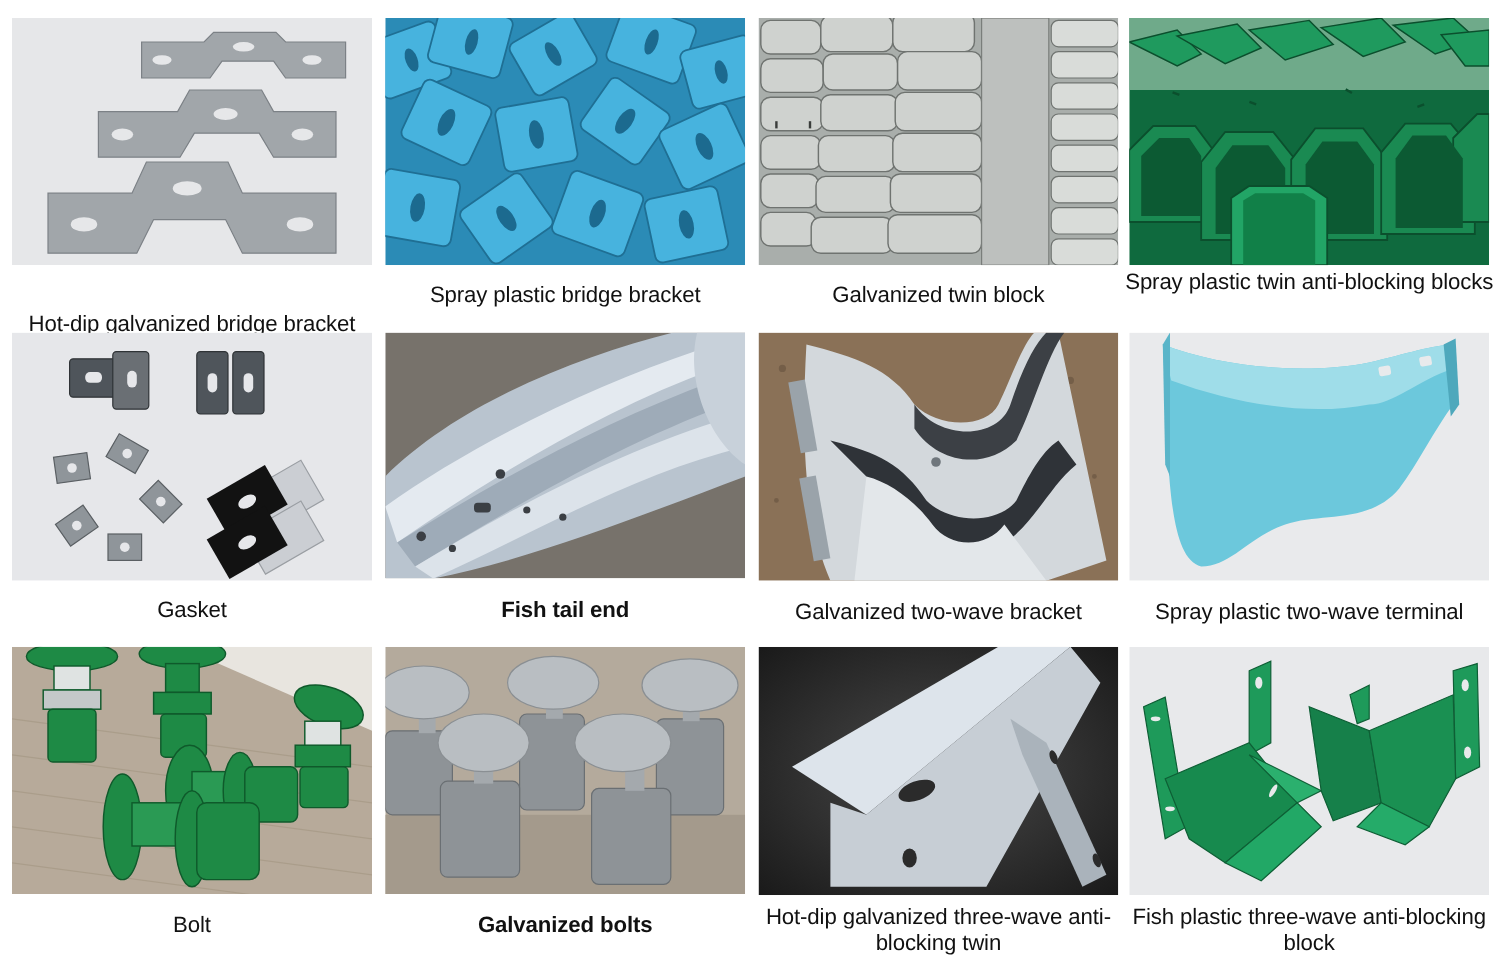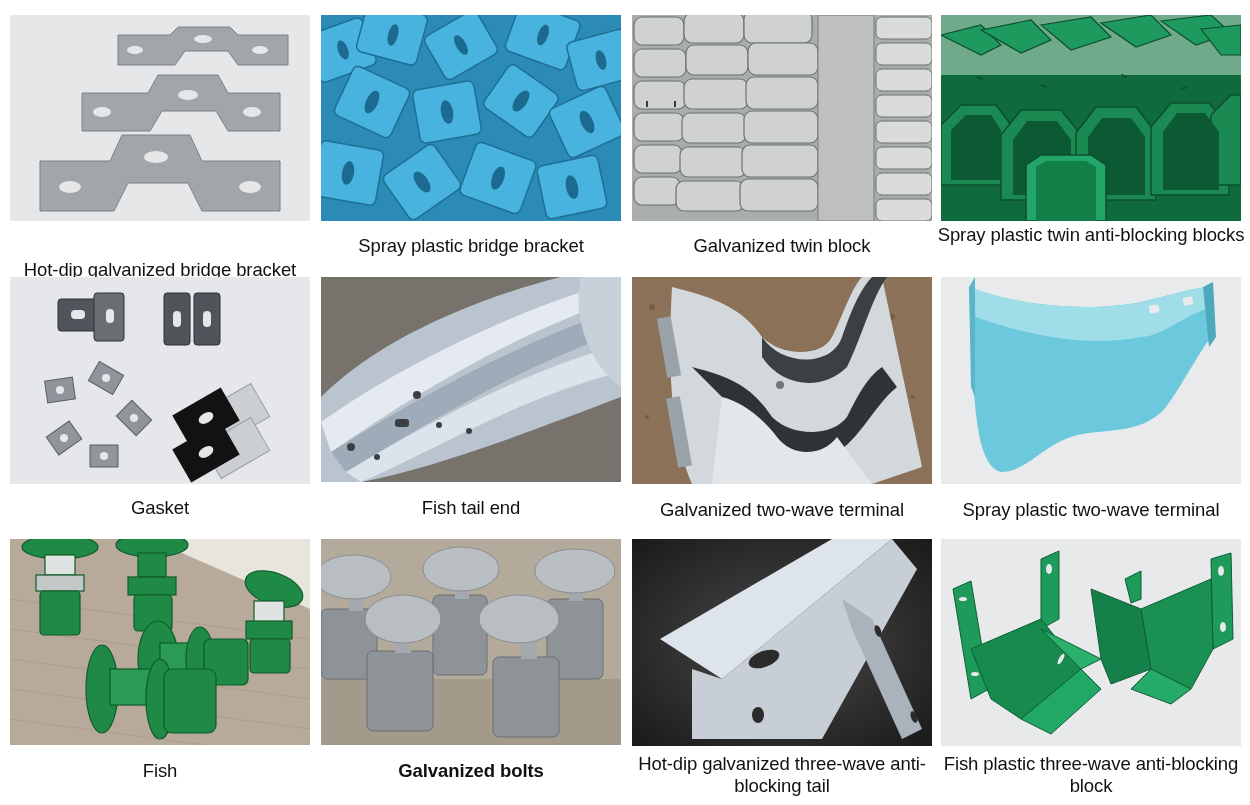--- a/index.html
+++ b/index.html
@@ -220,21 +220,21 @@
       <g fill="#3b3f44">
         <circle cx="30" cy="170" r="4"></circle>
           <circle cx="96" cy="118" r="4"></circle>
           <rect x="74" y="142" width="14" height="8" rx="3"></rect>
         <circle cx="118" cy="148" r="3"></circle>
           <circle cx="148" cy="154" r="3"></circle>
           <circle cx="56" cy="180" r="3"></circle>
       </g>
     </svg>
   </div>
-  <div class="caption" style="top:220px;">Fish tail end</div>
+  <div class="caption" style="top:220px;font-weight:bold;">Fish tail end</div>
 </div>
 
 <div class="cell" style="left:632px; top:277px;">
   <div class="photo" style="height:207px;">
     <svg width="300" height="207" viewBox="0 0 300 207">
       <rect width="300" height="207" fill="#8a7157"></rect>
       <g fill="#5f4c3a" opacity="0.5">
           <circle cx="20" cy="30" r="3"></circle>
           <circle cx="40" cy="80" r="2"></circle>
           <circle cx="260" cy="40" r="3"></circle>
@@ -243,21 +243,21 @@
         </g>
       <path d="M40 10 C80 20 110 30 130 60 C150 80 190 80 200 60 C210 40 220 10 230 0 L250 0 L290 190 L240 207 L60 207 C40 160 35 100 40 10 Z" fill="#d3d8dc"></path>
       <path d="M130 60 C150 90 200 90 210 60 C220 30 230 10 240 0 L255 0 C240 20 230 60 215 90 C190 115 150 110 130 80 Z" fill="#3c4045"></path>
       <path d="M60 90 C100 100 120 110 140 140 C160 160 200 160 215 140 C225 120 235 100 250 90 L265 110 C240 130 225 170 195 180 C160 185 130 170 110 140 Z" fill="#2f3338"></path>
       <path d="M90 120 C110 125 130 140 145 160 C160 180 190 180 205 160 L240 207 L80 207 Z" fill="#e3e7ea"></path>
       <rect x="30" y="40" width="14" height="60" fill="#9aa3aa" transform="rotate(-10 37 70)"></rect>
       <rect x="40" y="120" width="14" height="70" fill="#9aa3aa" transform="rotate(-10 47 155)"></rect>
       <circle cx="148" cy="108" r="4" fill="#6f767c"></circle>
     </svg>
   </div>
-  <div class="caption" style="top:222px;">Galvanized two-wave terminal</div>
+  <div class="caption" style="top:222px;">Galvanized two-wave bracket</div>
 </div>
 
 <div class="cell" style="left:941px; top:277px;">
   <div class="photo" style="height:207px;">
     <svg width="300" height="207" viewBox="0 0 300 207">
       <rect width="300" height="207" fill="#e9eaec"></rect>
       <path d="M28 10 C80 30 150 35 200 25 C230 18 255 10 270 10 L270 60 C255 80 240 110 225 130 C200 160 160 150 130 160 C100 170 85 195 60 195 C40 190 35 150 32 100 C30 70 30 40 28 10 Z" fill="#6cc8dc"></path>
       <path d="M28 10 C80 30 150 35 200 25 C230 18 255 10 270 10 L270 30 C240 40 220 60 200 60 C150 70 90 60 35 40 Z" fill="#9fdde9"></path>
       <path d="M28 10 L34 0 L34 120 L30 110 Z" fill="#5ab5c9"></path>
       <path d="M262 10 L272 5 L275 60 L268 70 Z" fill="#4ea8bc"></path>
@@ -299,21 +299,21 @@
         <rect x="150" y="104" width="34" height="30" fill="#2a9a54"></rect>
         <ellipse cx="190" cy="120" rx="14" ry="32"></ellipse>
         <rect x="194" y="100" width="44" height="46" rx="6"></rect>
         <ellipse cx="92" cy="150" rx="16" ry="44"></ellipse>
         <rect x="100" y="130" width="46" height="36" fill="#2a9a54"></rect>
         <ellipse cx="150" cy="160" rx="14" ry="40"></ellipse>
         <rect x="154" y="130" width="52" height="64" rx="8"></rect>
       </g>
     </svg>
   </div>
-  <div class="caption" style="top:221px;">Fish</div>
+  <div class="caption" style="top:221px;">Bolt</div>
 </div>
 
 <div class="cell" style="left:321px; top:539px;">
   <div class="photo" style="height:206px;">
     <svg width="300" height="206" viewBox="0 0 300 206">
       <rect width="300" height="206" fill="#b4aa9c"></rect>
       <rect y="140" width="300" height="66" fill="#a49a8c"></rect>
       <g fill="#8e9397" stroke="#6a6f73" stroke-width="1">
         <rect x="0" y="70" width="56" height="70" rx="6"></rect>
         <rect x="112" y="56" width="54" height="80" rx="6"></rect>
@@ -354,21 +354,21 @@
       <path d="M90 140 L260 0 L285 30 L190 200 L60 200 L60 130 Z" fill="#c7ced5"></path>
       <path d="M210 60 L240 80 L290 190 L270 200 L220 90 Z" fill="#aab3bb"></path>
       <g fill="#2b2b2b">
         <ellipse cx="132" cy="120" rx="16" ry="8" transform="rotate(-20 132 120)"></ellipse>
         <ellipse cx="126" cy="176" rx="6" ry="8"></ellipse>
         <ellipse cx="246" cy="92" rx="3" ry="6" transform="rotate(-20 246 92)"></ellipse>
         <ellipse cx="282" cy="178" rx="3" ry="6" transform="rotate(-20 282 178)"></ellipse>
       </g>
     </svg>
   </div>
-  <div class="caption" style="top:214px;">Hot-dip galvanized three-wave anti-blocking tail</div>
+  <div class="caption" style="top:214px;">Hot-dip galvanized three-wave anti-blocking twin</div>
 </div>
 
 <div class="cell" style="left:941px; top:539px;">
   <div class="photo" style="height:207px;">
     <svg width="300" height="207" viewBox="0 0 300 207">
       <rect width="300" height="207" fill="#e8e9eb"></rect>
       <g stroke="#0e5f35" stroke-width="1">
         <path d="M12 50 L30 42 L48 150 L30 160 Z" fill="#1e9a5a"></path>
         <path d="M100 20 L118 12 L118 80 L100 90 Z" fill="#1e9a5a"></path>
         <path d="M30 110 L100 80 L140 130 L80 180 L50 160 Z" fill="#178a4e"></path>

